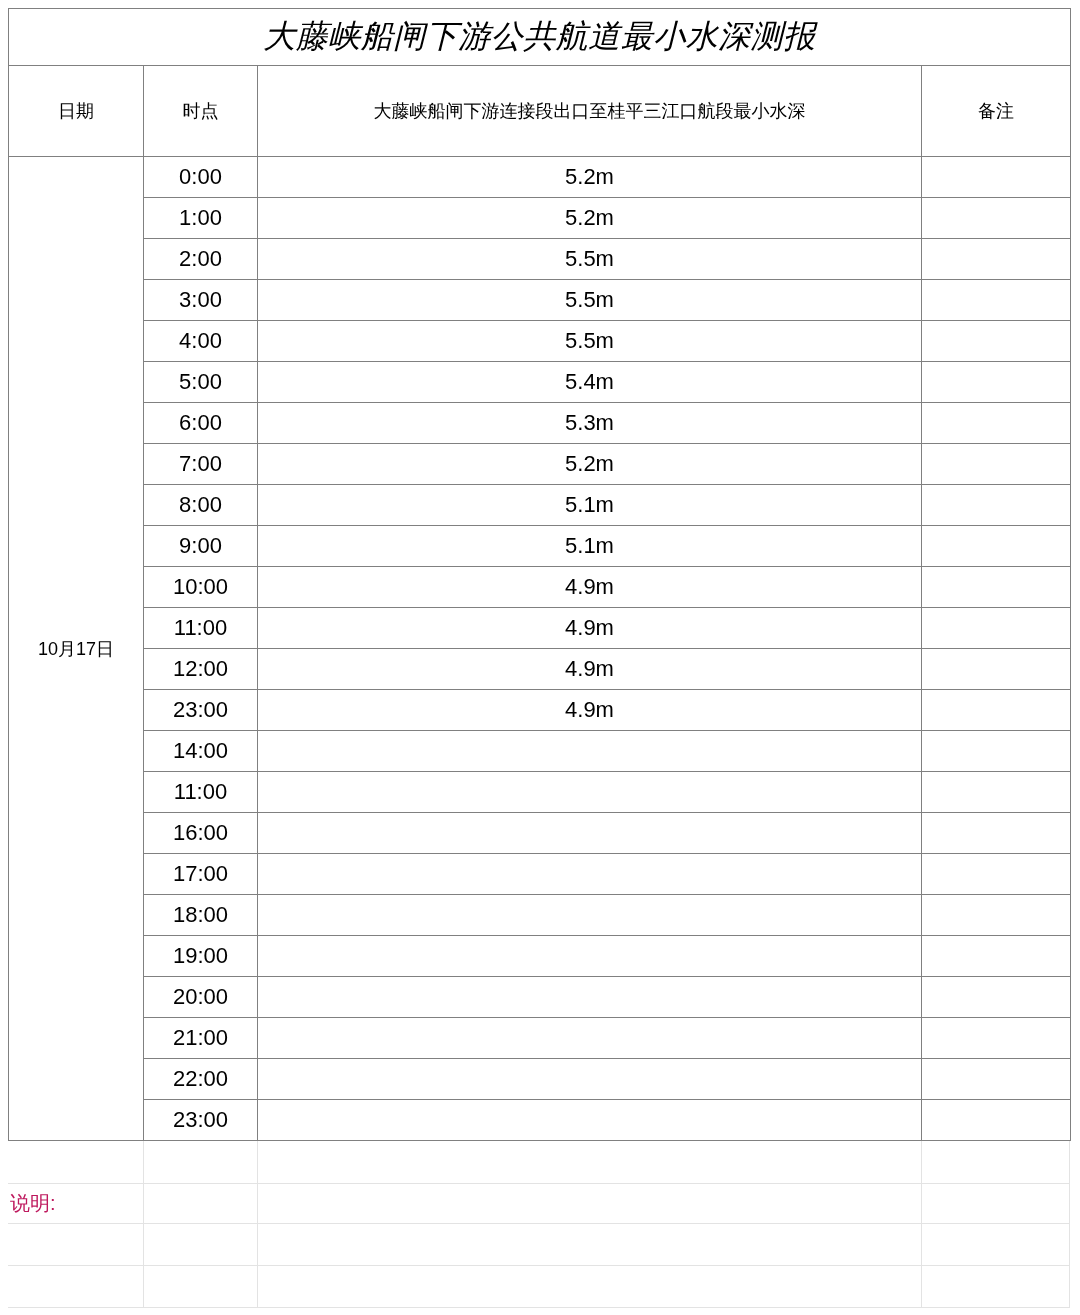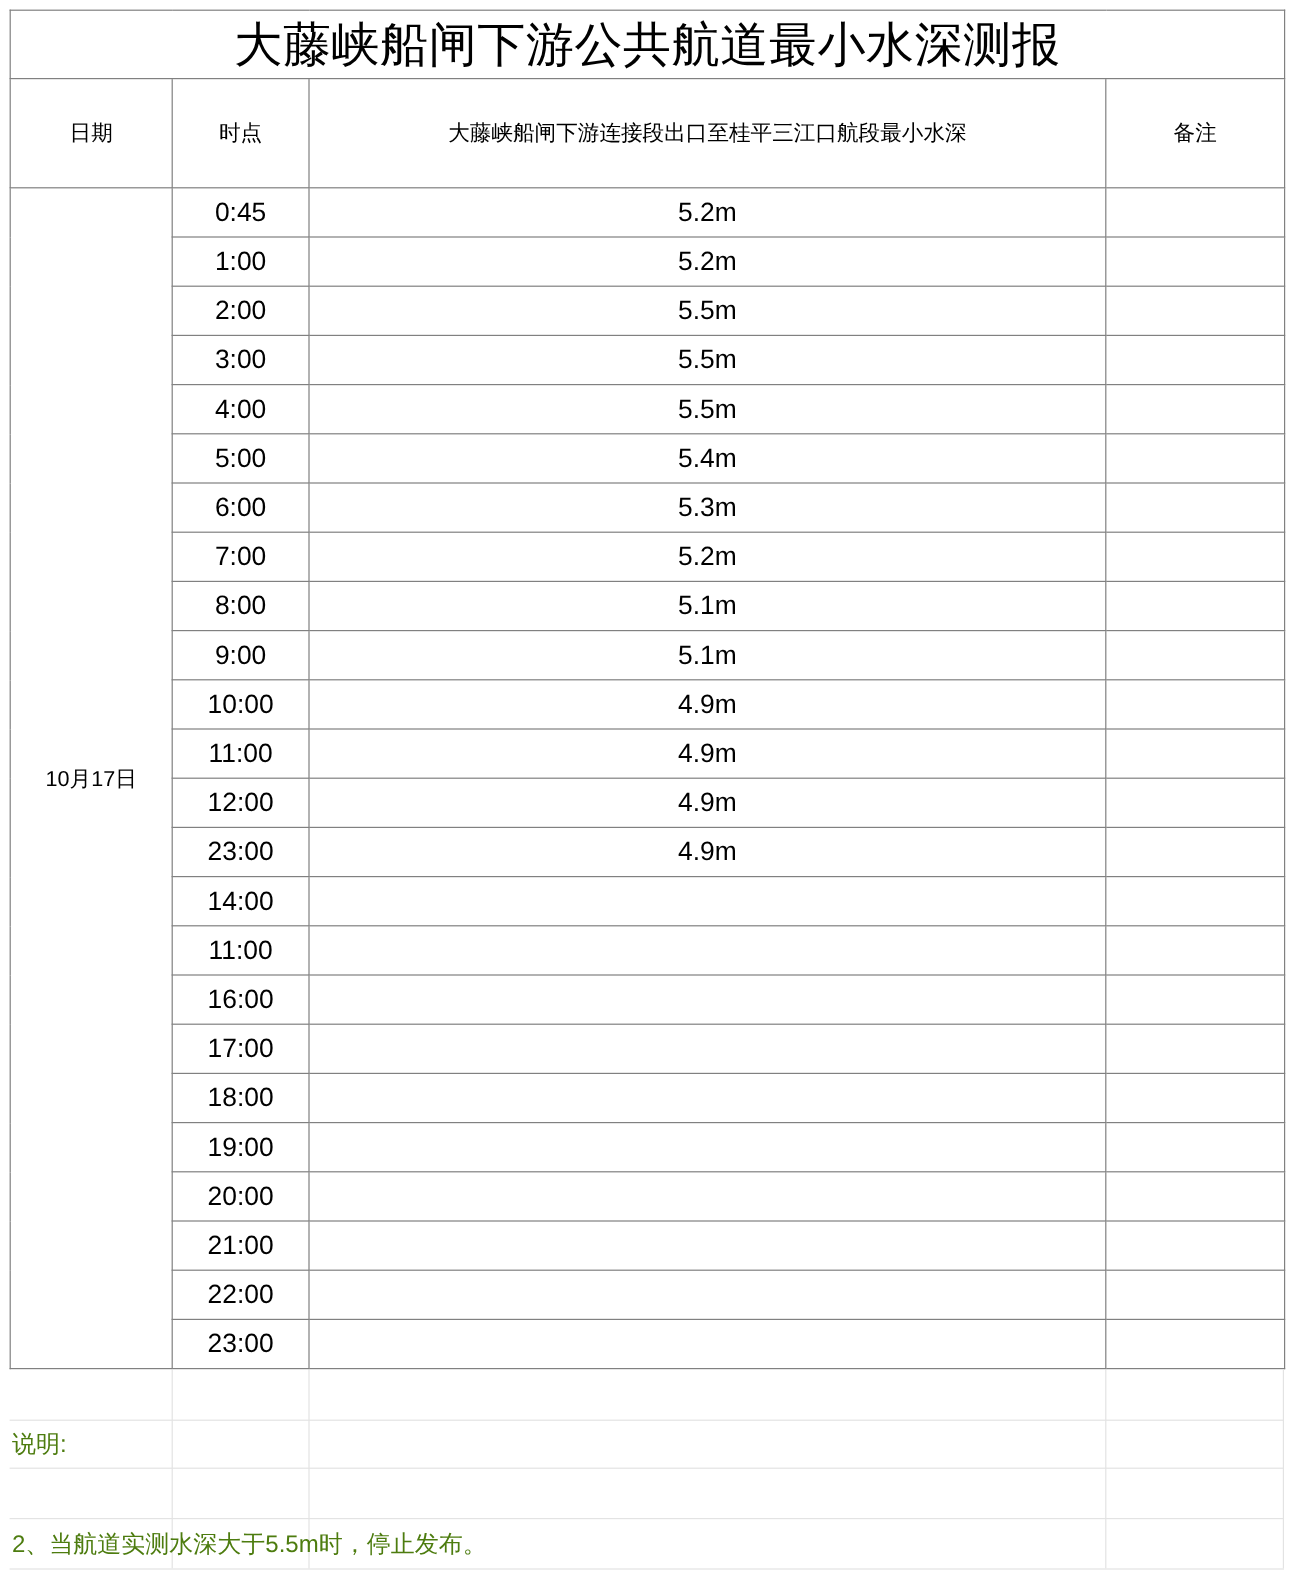--- a/index.html
+++ b/index.html
@@ -34,23 +34,24 @@
     padding: 0;
     margin: 0;
     text-align: center;
     vertical-align: middle;
     font-weight: normal;
     overflow: hidden;
     white-space: nowrap;
   }
   .title-row td {
     height: 56px;
-    font-size: 40px;
+    font-size: 32px;
     font-weight: bold;
     letter-spacing: 0.5px;
+    font-style: italic;
   }
   .header-row td {
     height: 90px;
     font-size: 18px;
   }
   .data-row td {
     height: 40px;
     font-size: 22px;
   }
   td.date-cell {
@@ -69,21 +70,21 @@
     position: absolute;
     width: 1px;
     background: #e3e3e3;
   }
 
   
   .note-block {
     position: absolute;
     left: 10px;
     font-size: 20px;
-    color: #4d7c0f;
+    color: #be185d;
     white-space: nowrap;
     display: flex;
     align-items: center;
   }
   .note-label   { top: 1183px; height: 40px; }
   .note-item-1  { top: 1223px; height: 42px; }
   .note-item-2  { top: 1265px; height: 42px; }
 </style>
 </head>
 <body>
@@ -103,21 +104,21 @@
       </tr>
       <tr class="header-row">
         <td>日期</td>
         <td>时点</td>
         <td>大藤峡船闸下游连接段出口至桂平三江口航段最小水深</td>
         <td>备注</td>
       </tr>
 
     <tr class="data-row">
           <td rowspan="24" class="date-cell">10月17日</td>
-          <td>0:45</td>
+          <td>0:00</td>
           <td>5.2m</td>
           <td></td>
         </tr>
         <tr class="data-row">
           <td>1:00</td>
           <td>5.2m</td>
           <td></td>
         </tr>
         <tr class="data-row">
           <td>2:00</td>
@@ -235,15 +236,14 @@
   <div class="grid-vline" style="left:143px;  top:1141px; height:166px;"></div>
   <div class="grid-vline" style="left:257px;  top:1141px; height:166px;"></div>
   <div class="grid-vline" style="left:921px;  top:1141px; height:166px;"></div>
   <div class="grid-vline" style="left:1069px; top:1141px; height:166px;"></div>
   <div class="grid-hline" style="top:1183px;"></div>
   <div class="grid-hline" style="top:1223px;"></div>
   <div class="grid-hline" style="top:1265px;"></div>
   <div class="grid-hline" style="top:1307px;"></div>
 
   <div class="note-block note-label">说明:</div>
-  <div class="note-block note-item-2">2、当航道实测水深大于5.5m时，停止发布。</div>
 
 </div>
 
 </body></html>

